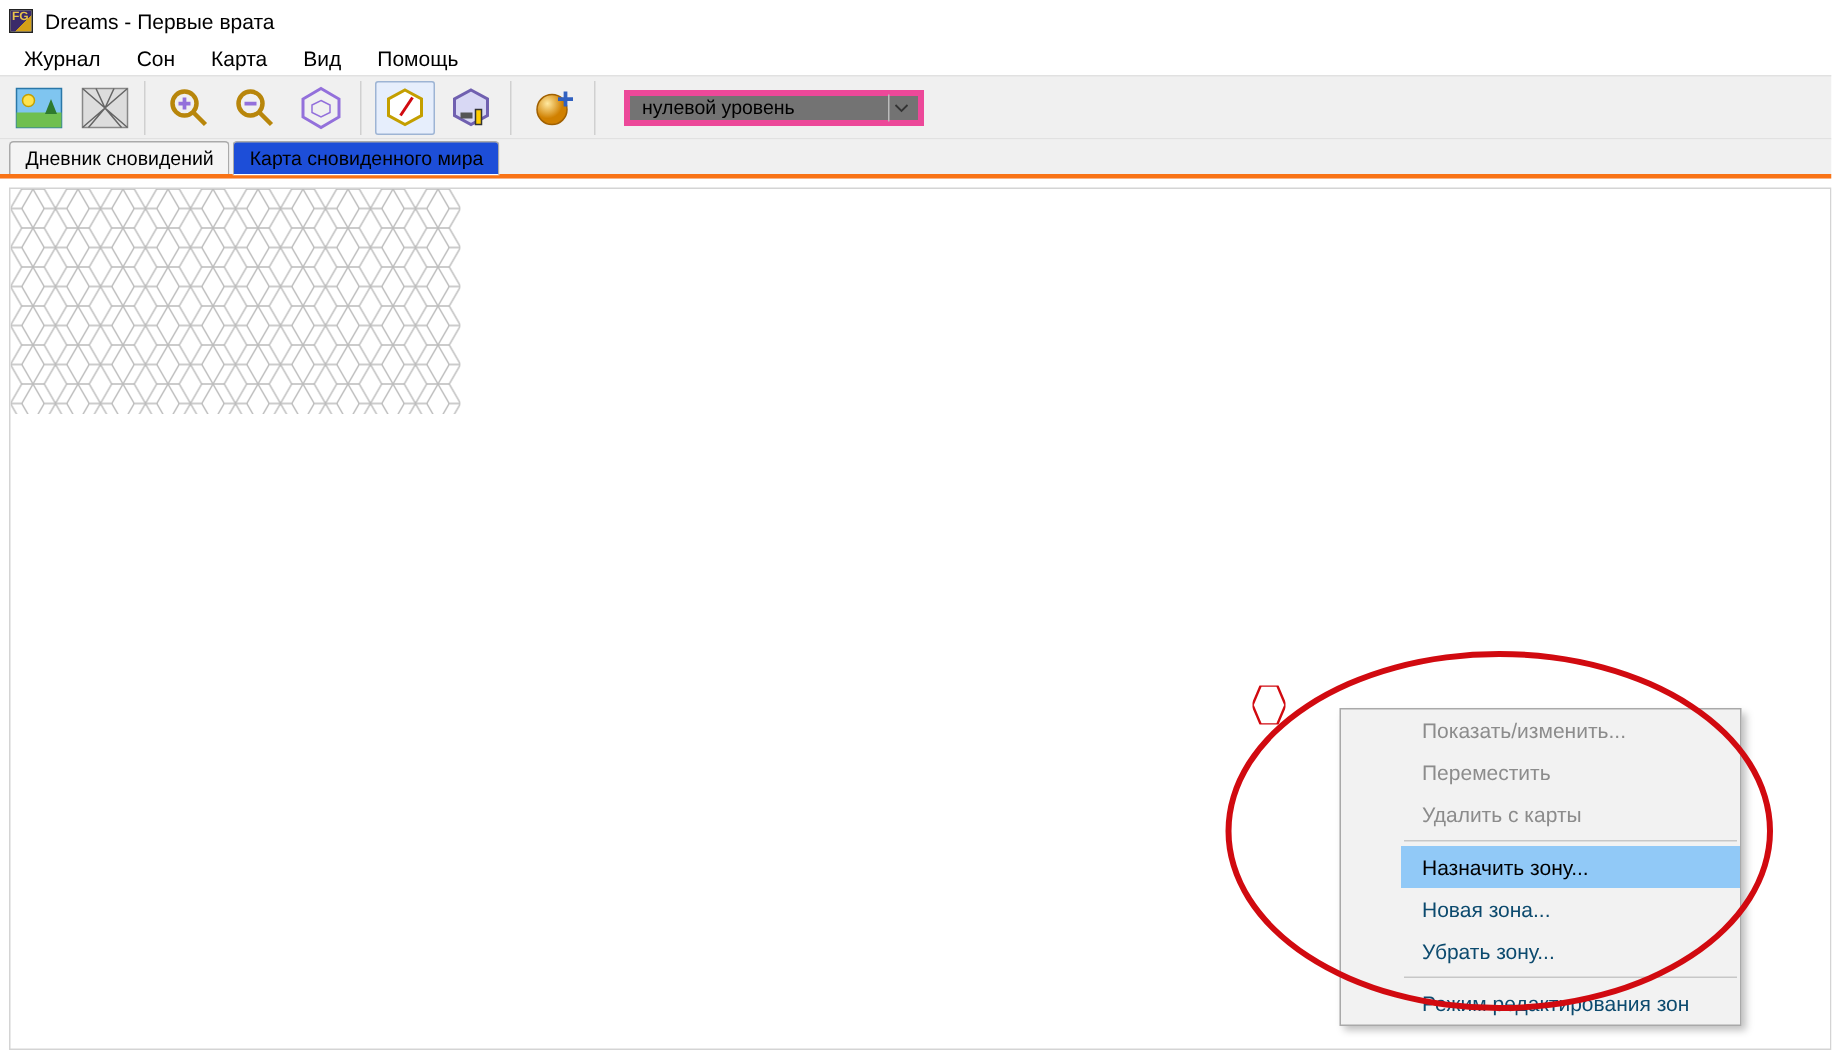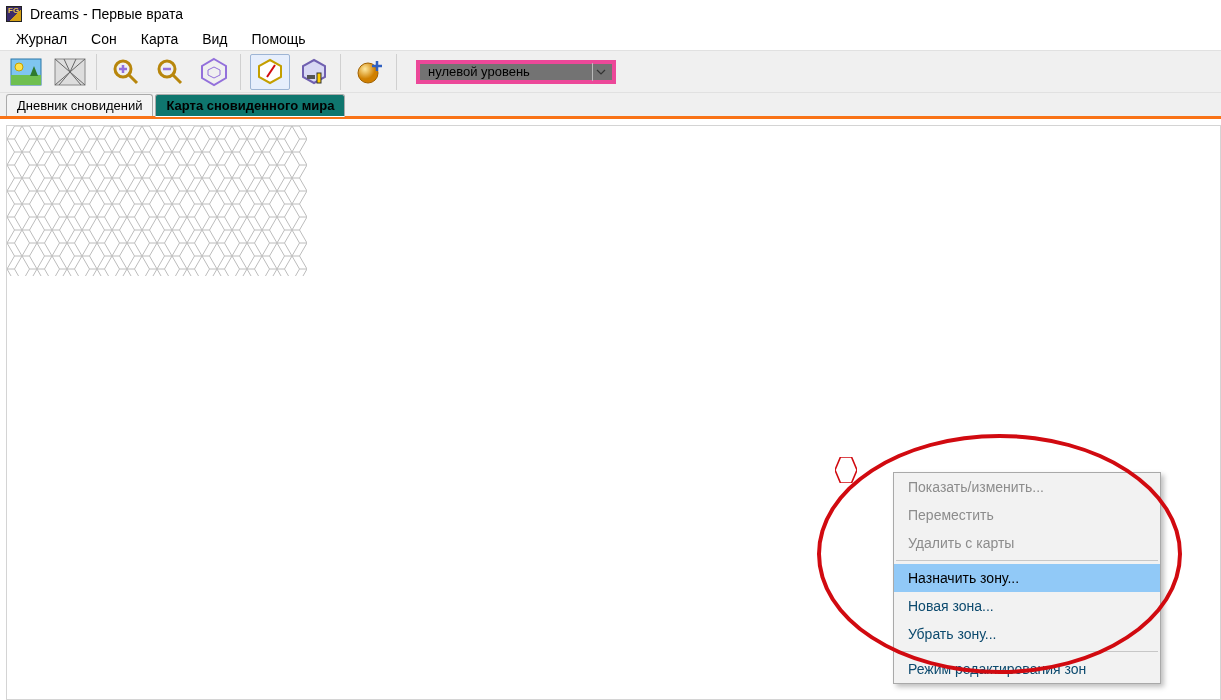--- a/index.html
+++ b/index.html
@@ -89,21 +89,21 @@
   }
   .tab {
     border:1px solid #aaa;
     border-bottom:none;
     background:#f4f4f4;
     padding:3px 10px;
     font-size:13px;
     margin-right:2px;
     border-radius:3px 3px 0 0;
   }
-  .tab.active { background:#0f766e; border-bottom:1px solid #fff; position:relative; top:1px;font-weight:bold;}
+  .tab.active { background:#1d4ed8; border-bottom:1px solid #fff; position:relative; top:1px;}
   .workspace {
     position:absolute;
     top:119px; left:0; right:0; bottom:0;
     display:flex;
   }
   .side-panel {
     width: 380px;
     border-right:1px solid #d4d4d4;
     background:#fff;
     display:flex; flex-direction:column;
@@ -135,20 +135,21 @@
     position:absolute; inset:0;
   }
   .context-menu {
     position:absolute;
     left:893px; top:472px;
     width:268px;
     background:#f2f2f2;
     border:1px solid #a9a9a9;
     box-shadow:3px 3px 5px rgba(0,0,0,0.25);
     font-size:14px;
+    padding-left:40px;
   }
   .cm-item{
     height:28px;
     display:flex; align-items:center;
     padding:0 14px;
     color:#0c4a6e;
   }
   .cm-item.disabled{ color:#8c8c8c; }
   .cm-item.selected{ background:#91c9f7; color:#000;}
   .cm-sep{ height:1px; background:#c7c7c7; margin:3px 2px;}

